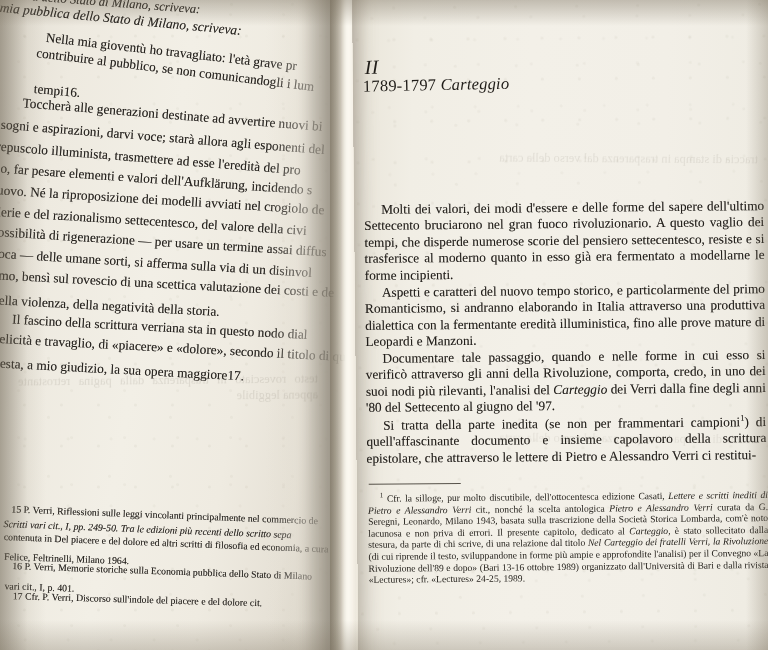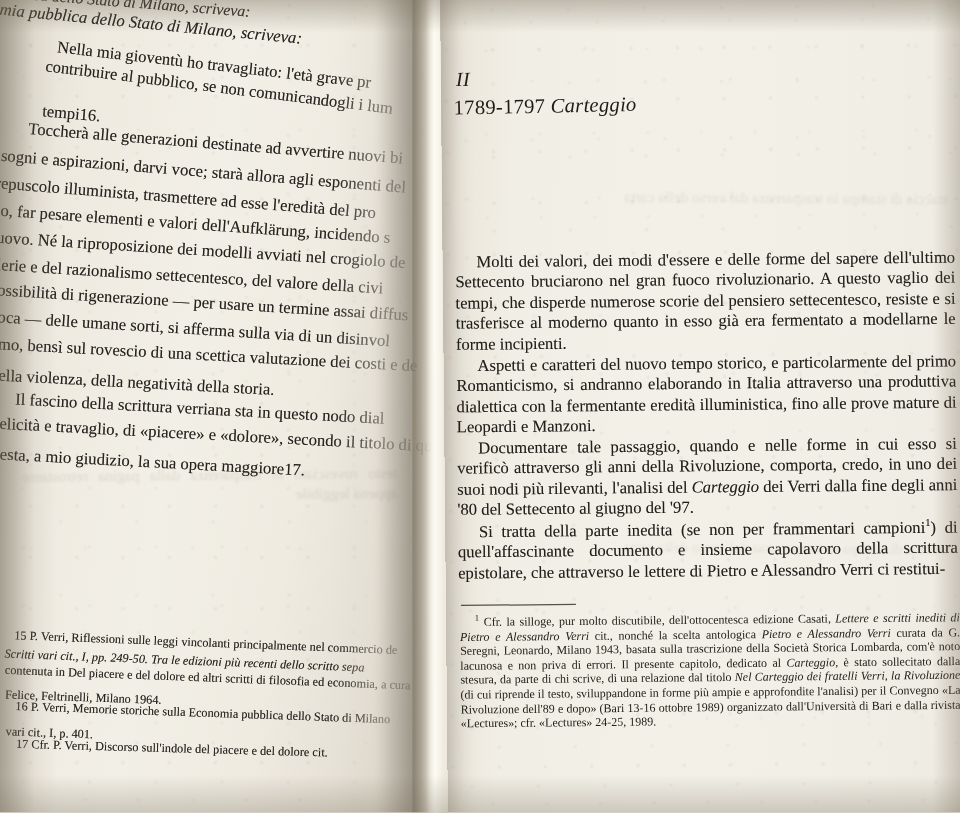--- a/index.html
+++ b/index.html
@@ -96,21 +96,21 @@
     box-shadow:inset 14px 0 20px -10px rgba(95,86,70,.40);
     overflow:hidden;
     transform:rotate(-0.55deg);
     transform-origin:0 0;
   }
 
   .r-inner{position:absolute;left:0;top:0;width:430px;height:672px;}
 
   .chapnum{
     position:absolute;left:12px;top:66px;
-    font-style:italic;font-size:16px;color:#211e1a;letter-spacing:.4px;
+    font-style:italic;font-size:20px;color:#211e1a;letter-spacing:.4px;
   }
   .chaptitle{
     position:absolute;left:10px;top:86px;
     font-size:16.5px;color:#1f1c18;letter-spacing:.2px;
     transform:rotate(-.6deg);
   }
   .chaptitle em{font-style:italic;}
 
   .r-para{
     position:absolute;left:10px;width:400px;

